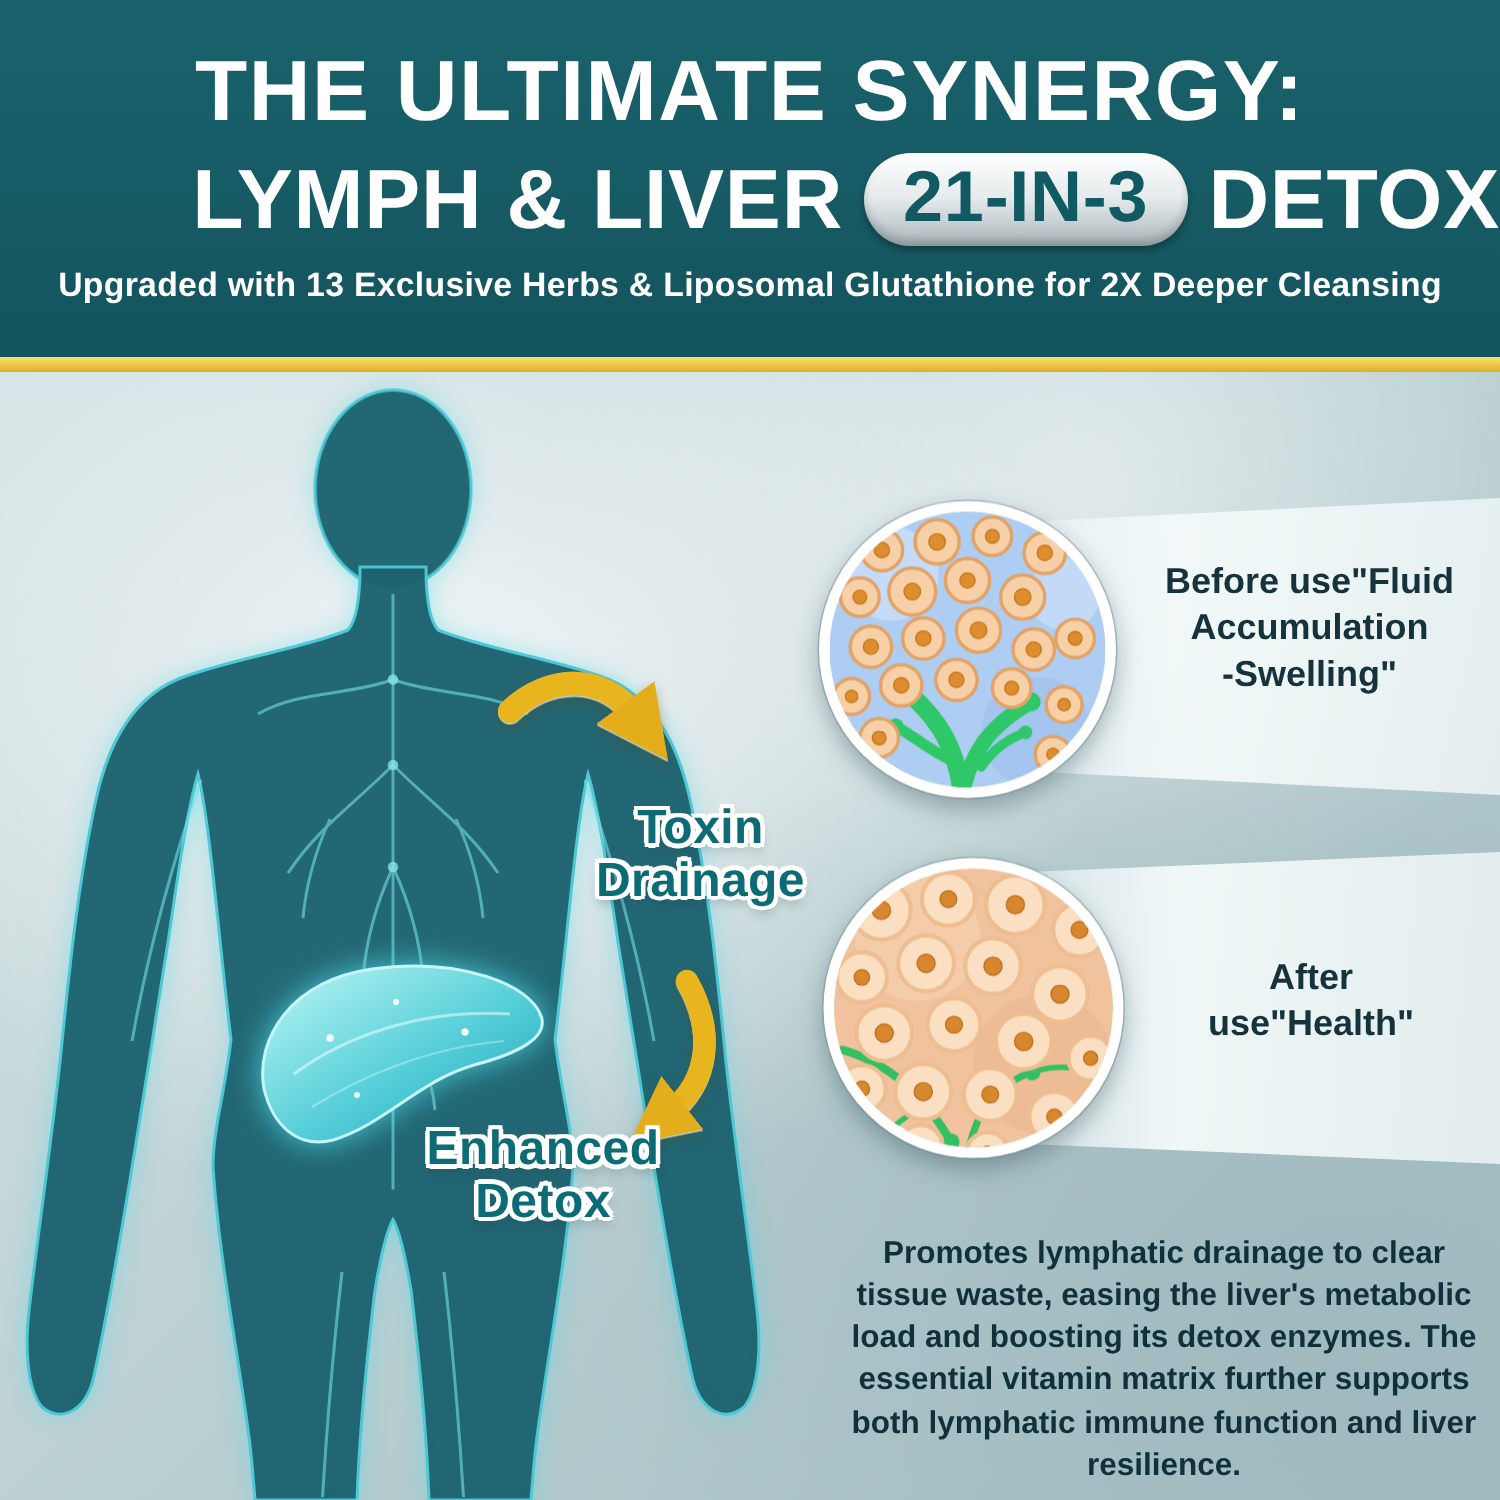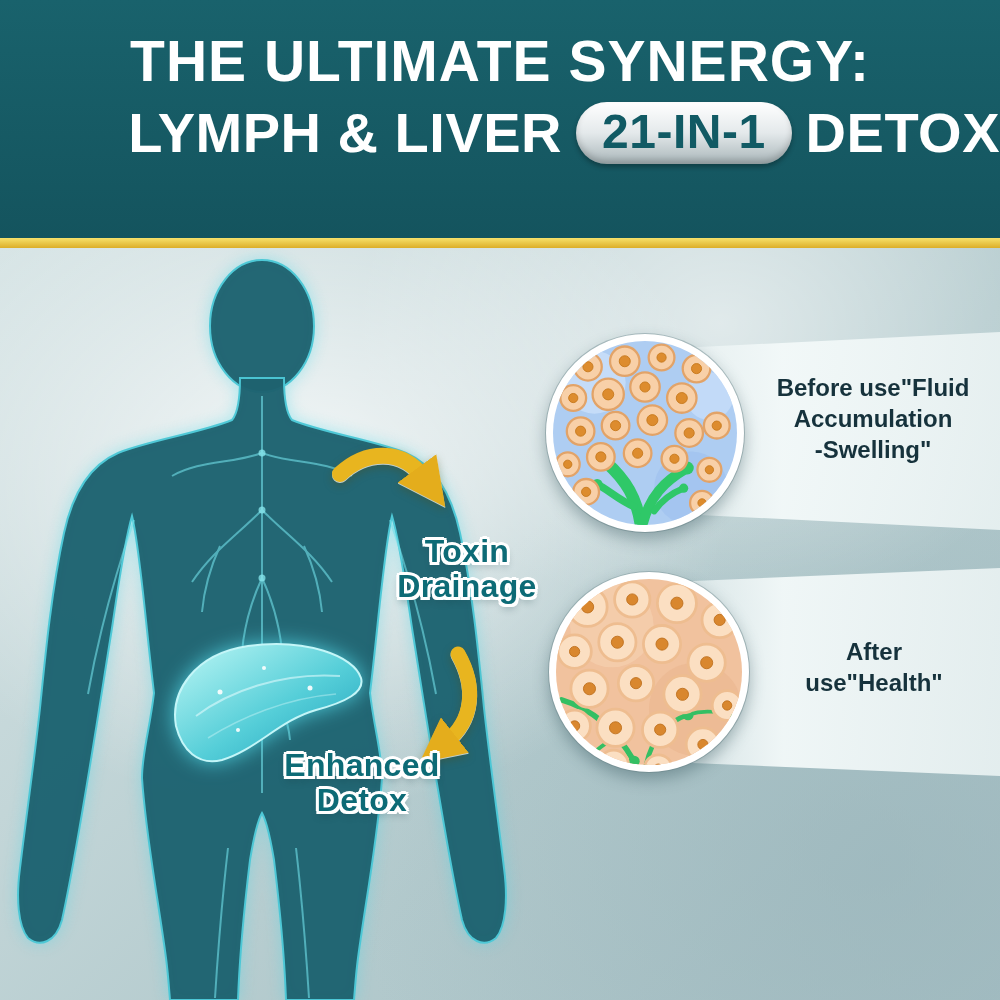--- a/index.html
+++ b/index.html
@@ -83,23 +83,24 @@
 </style>
 </head>
 <body>
 
 <div class="poster">
 
   <header class="header">
     <h1 class="title1">THE ULTIMATE SYNERGY:</h1>
     <div class="title2">
       <span>LYMPH &amp; LIVER</span>
-      <span class="badge">21-IN-1</span>
+      <span class="badge">21-IN-3</span>
       <span>DETOX</span>
     </div>
+    <p class="subtitle">Upgraded with 13 Exclusive Herbs &amp; Liposomal Glutathione for 2X Deeper Cleansing</p>
   </header>
   <div class="divider"></div>
 
   <div class="main">
 
     <div class="band band-top"></div>
     <div class="band band-bottom"></div>
 
     <svg class="scene" viewBox="0 0 1000 752" aria-hidden="true">
       <defs>
@@ -322,14 +323,15 @@
 
     <div class="outline-label toxin">Toxin
 Drainage</div>
     <div class="outline-label detox">Enhanced
 Detox</div>
     <div class="panel-label before">Before use"Fluid
 Accumulation
 -Swelling"</div>
     <div class="panel-label after">After
 use"Health"</div>
+    <p class="description">Promotes lymphatic drainage to clear tissue waste, easing the liver's metabolic load and boosting its detox enzymes. The essential vitamin matrix further supports both lymphatic immune function and liver resilience.</p>
   </div>
 </div>
 
 </body></html>

